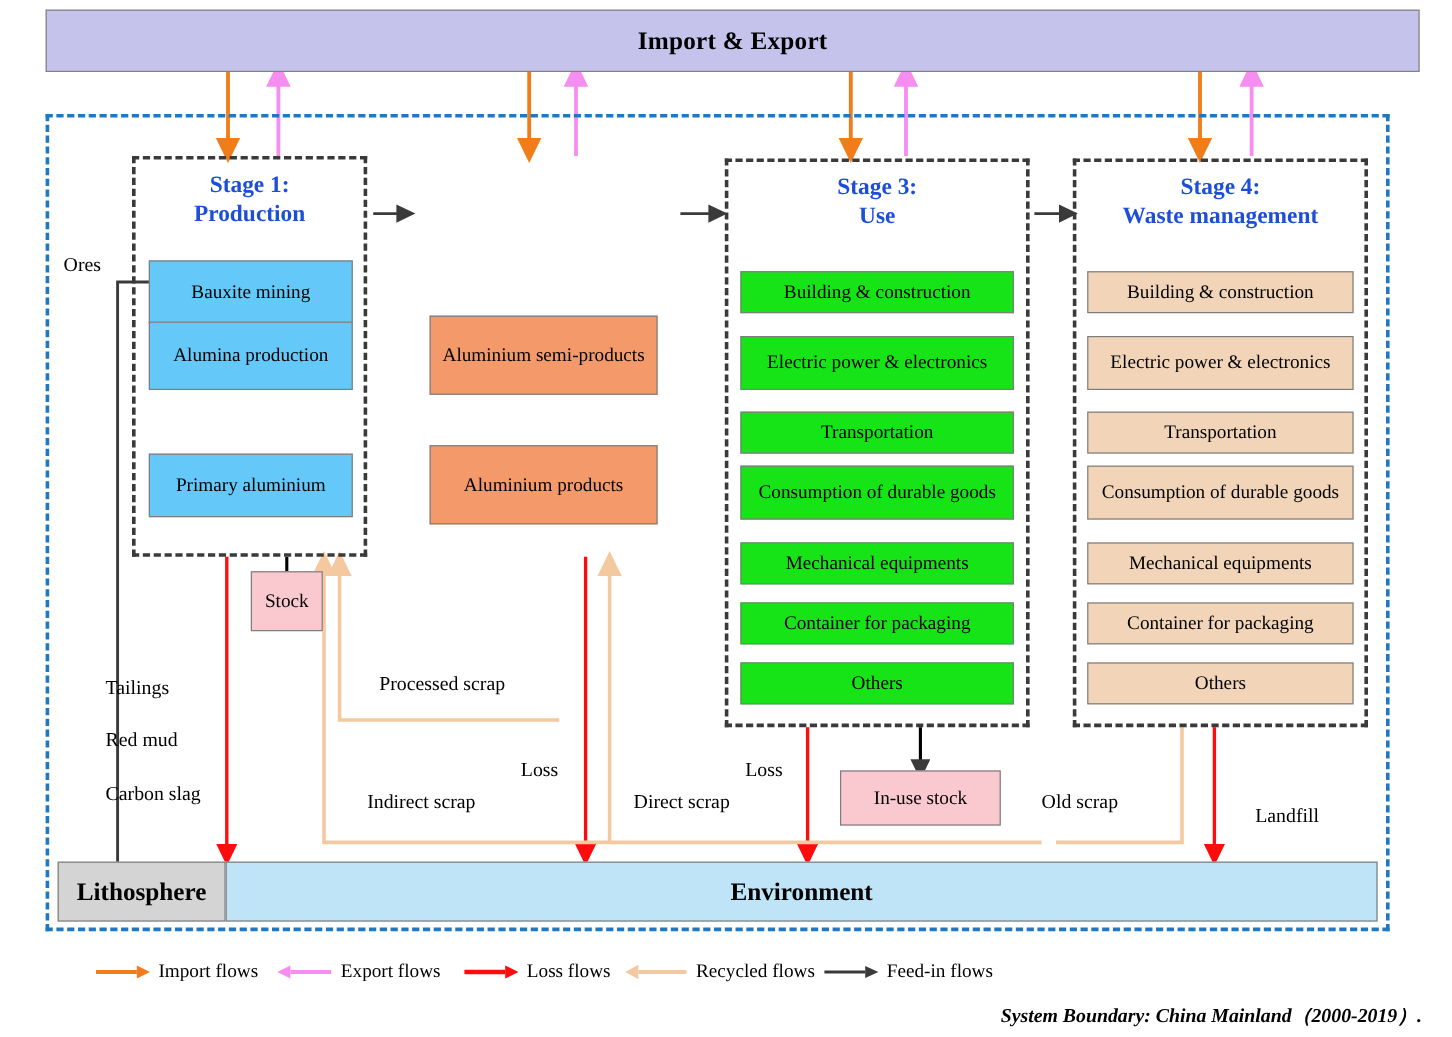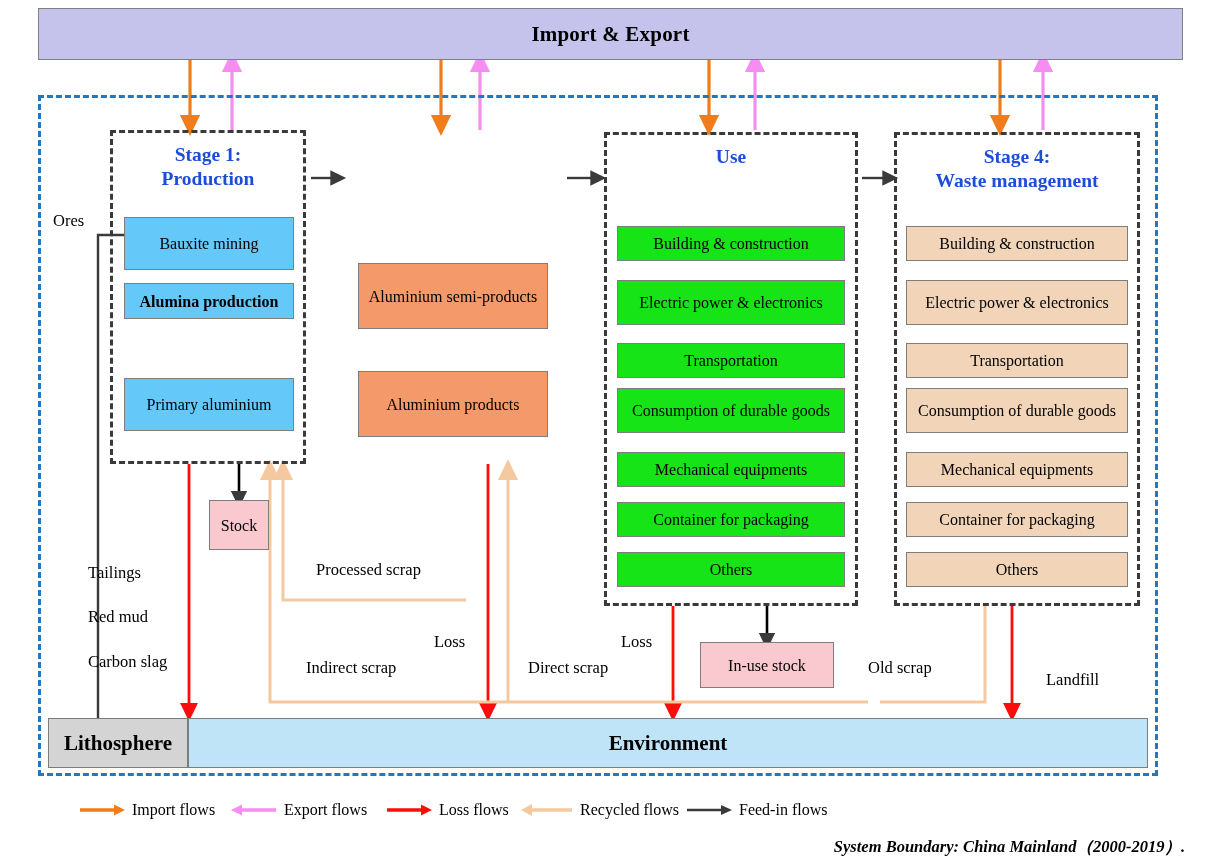--- a/index.html
+++ b/index.html
@@ -147,36 +147,37 @@
 
   <div class="abs stage-box" style="left:110px;top:130px;width:196px;height:334px;">
     <div class="stage-title">
       <div>Stage 1:</div>
       <div>Production</div>
     </div>
   </div>
   <div class="abs chip blue" style="left:124px;top:217px;width:170px;height:53px;">
     <span>Bauxite mining</span>
   </div>
-  <div class="abs chip blue" style="left:124px;top:283px;width:170px;height:36px;font-weight:bold;">
+  <div class="abs chip blue" style="left:124px;top:268px;width:170px;height:57px;">
     <span>Alumina production</span>
   </div>
   <div class="abs chip blue" style="left:124px;top:378px;width:170px;height:53px;">
     <span>Primary aluminium</span>
   </div>
 
   <div class="abs chip orange" style="left:358px;top:263px;width:190px;height:66px;">
     <span>Aluminium semi-products</span>
   </div>
   <div class="abs chip orange" style="left:358px;top:371px;width:190px;height:66px;">
     <span>Aluminium products</span>
   </div>
 
   <div class="abs stage-box" style="left:604px;top:132px;width:254px;height:474px;">
     <div class="stage-title">
+      <div>Stage 3:</div>
       <div>Use</div>
     </div>
   </div>
   <div class="abs chip green" style="left:617px;top:226px;width:228px;height:35px;">
       <span>Building &amp; construction</span>
     </div>
   <div class="abs chip green" style="left:617px;top:280px;width:228px;height:45px;">
       <span>Electric power &amp; electronics</span>
     </div>
   <div class="abs chip green" style="left:617px;top:343px;width:228px;height:35px;">
@@ -216,21 +217,21 @@
   <div class="abs chip tan" style="left:906px;top:452px;width:222px;height:35px;">
       <span>Mechanical equipments</span>
     </div>
   <div class="abs chip tan" style="left:906px;top:502px;width:222px;height:35px;">
       <span>Container for packaging</span>
     </div>
   <div class="abs chip tan" style="left:906px;top:552px;width:222px;height:35px;">
       <span>Others</span>
     </div>
 
-  <div class="abs chip pink" style="left:209px;top:500px;width:60px;height:50px;">
+  <div class="abs chip pink" style="left:209px;top:476px;width:60px;height:50px;">
     <span>Stock</span>
   </div>
   <div class="abs chip pink" style="left:700px;top:642px;width:134px;height:46px;">
     <span>In-use stock</span>
   </div>
 
   <div class="abs chip grey" style="left:48px;top:718px;width:140px;height:50px;">
     <span>Lithosphere</span>
   </div>
   <div class="abs chip lightblue" style="left:188px;top:718px;width:960px;height:50px;">

